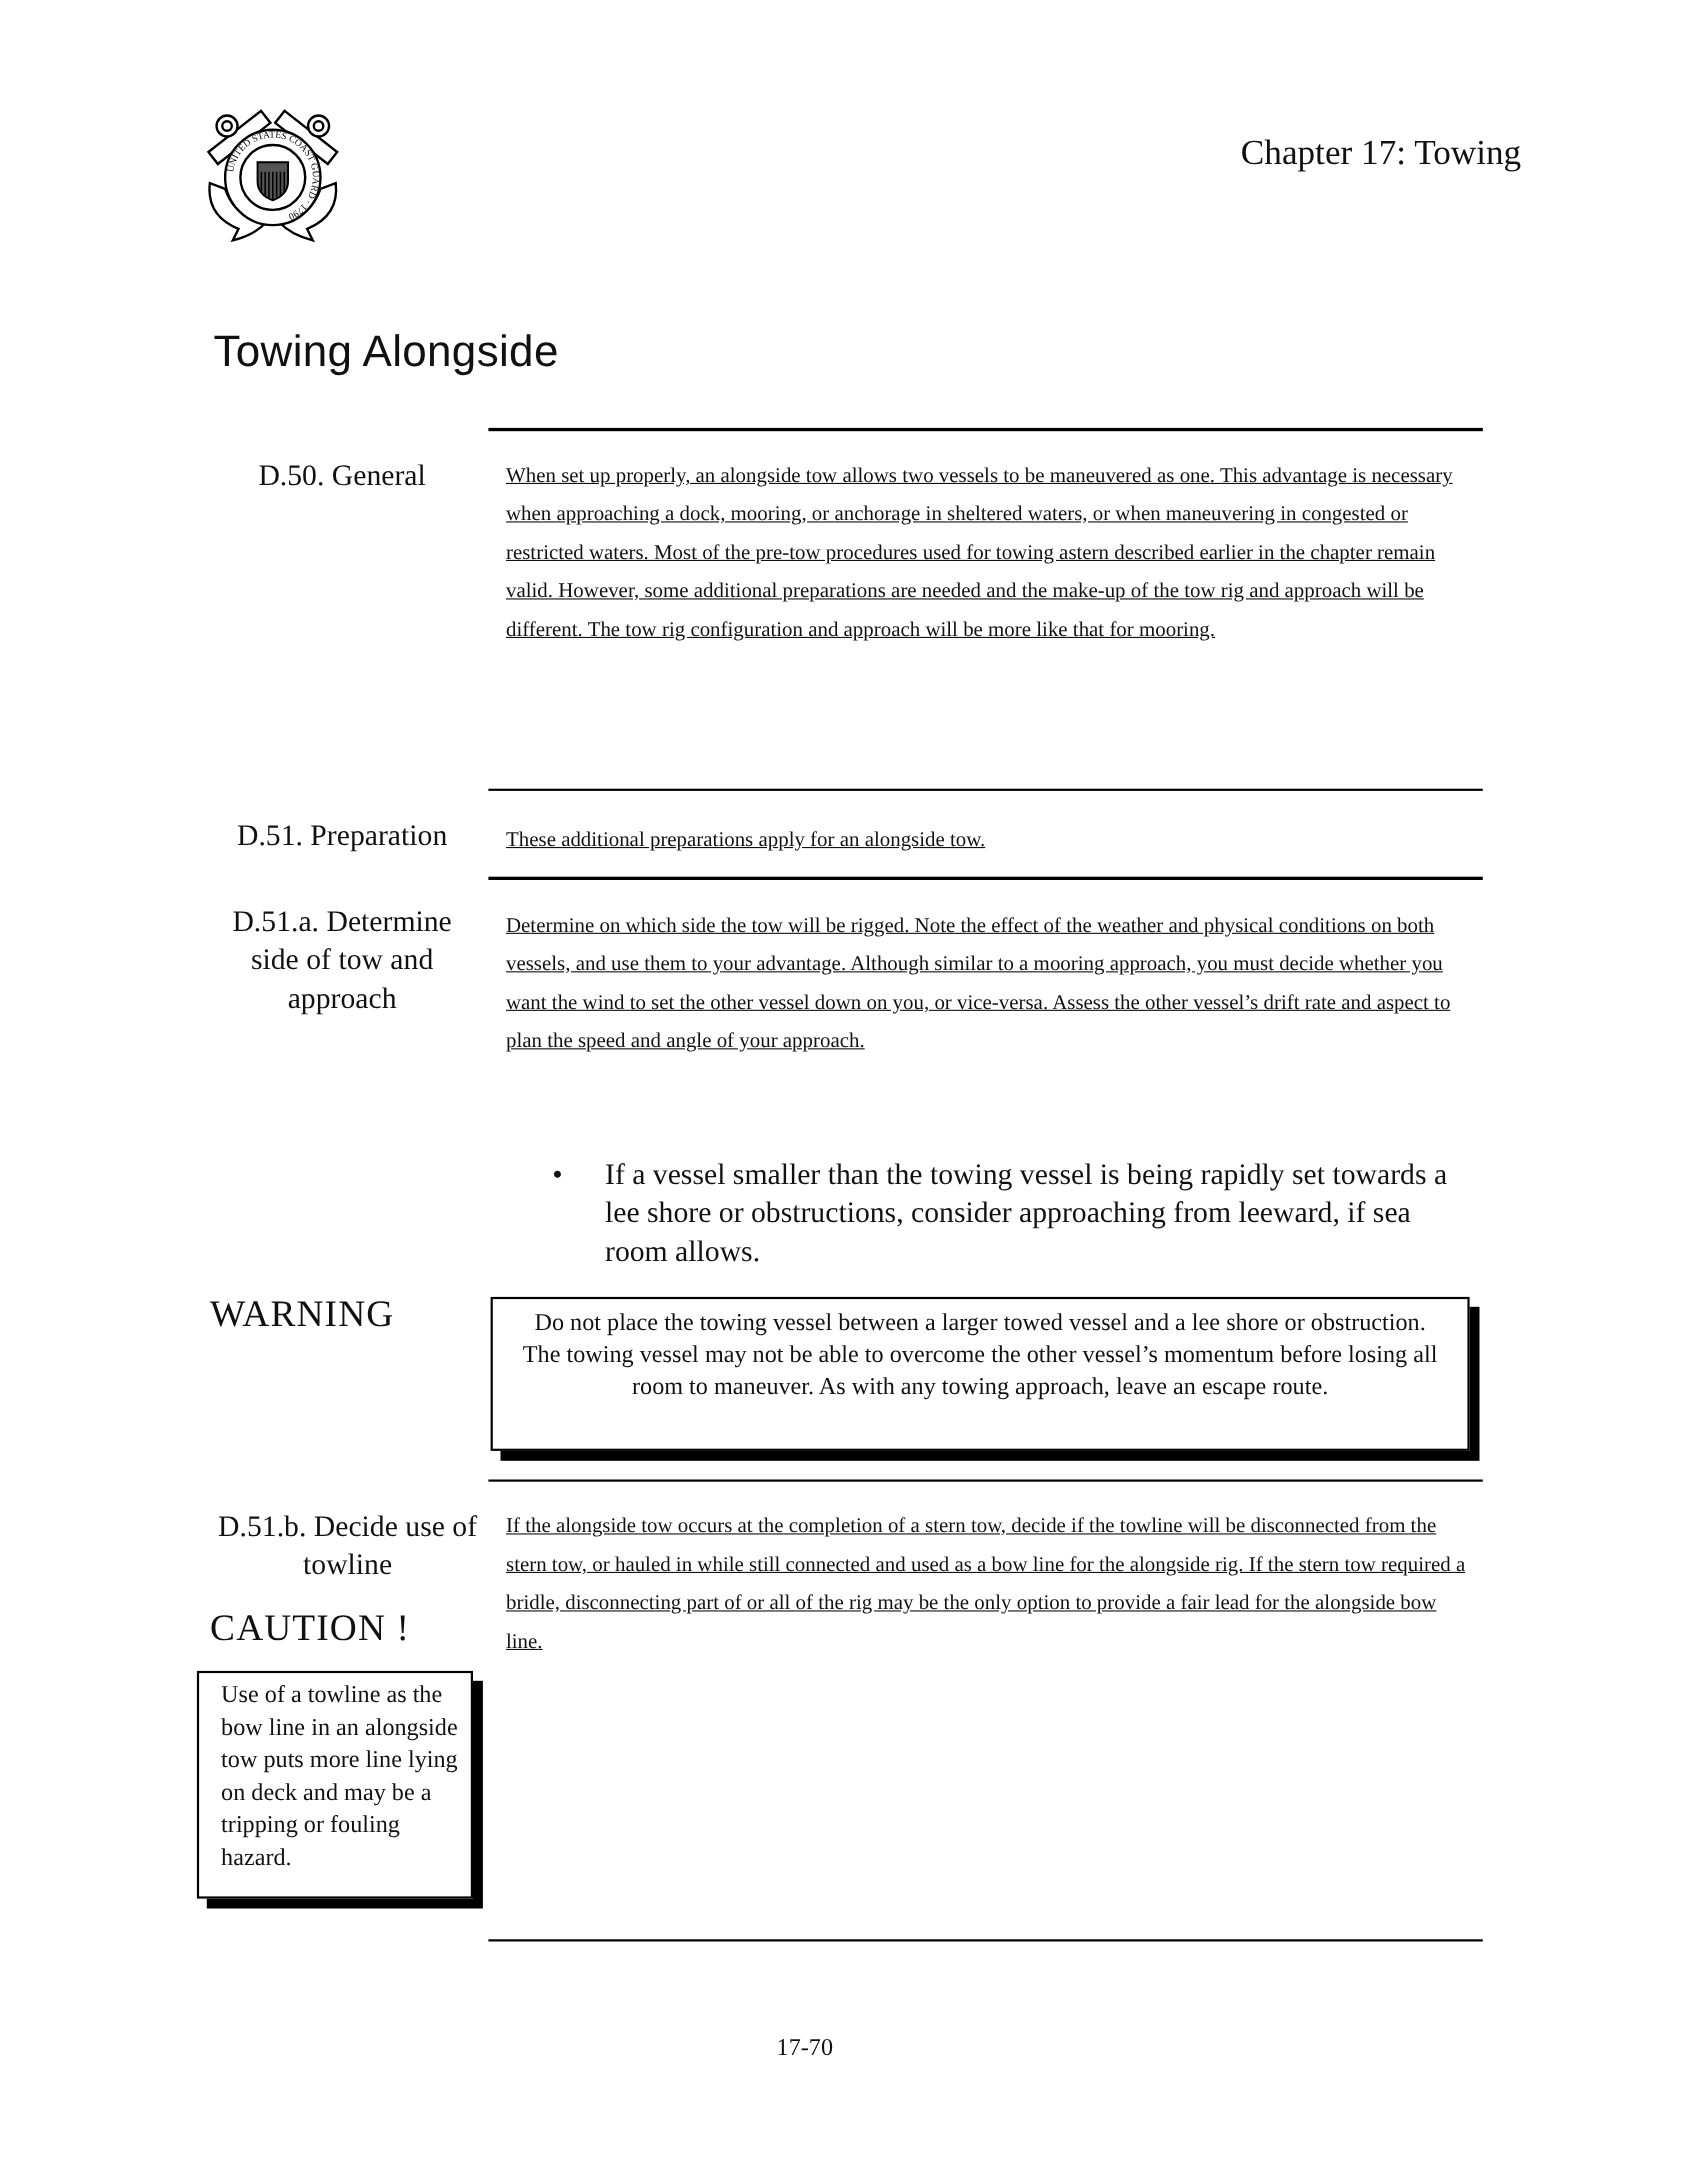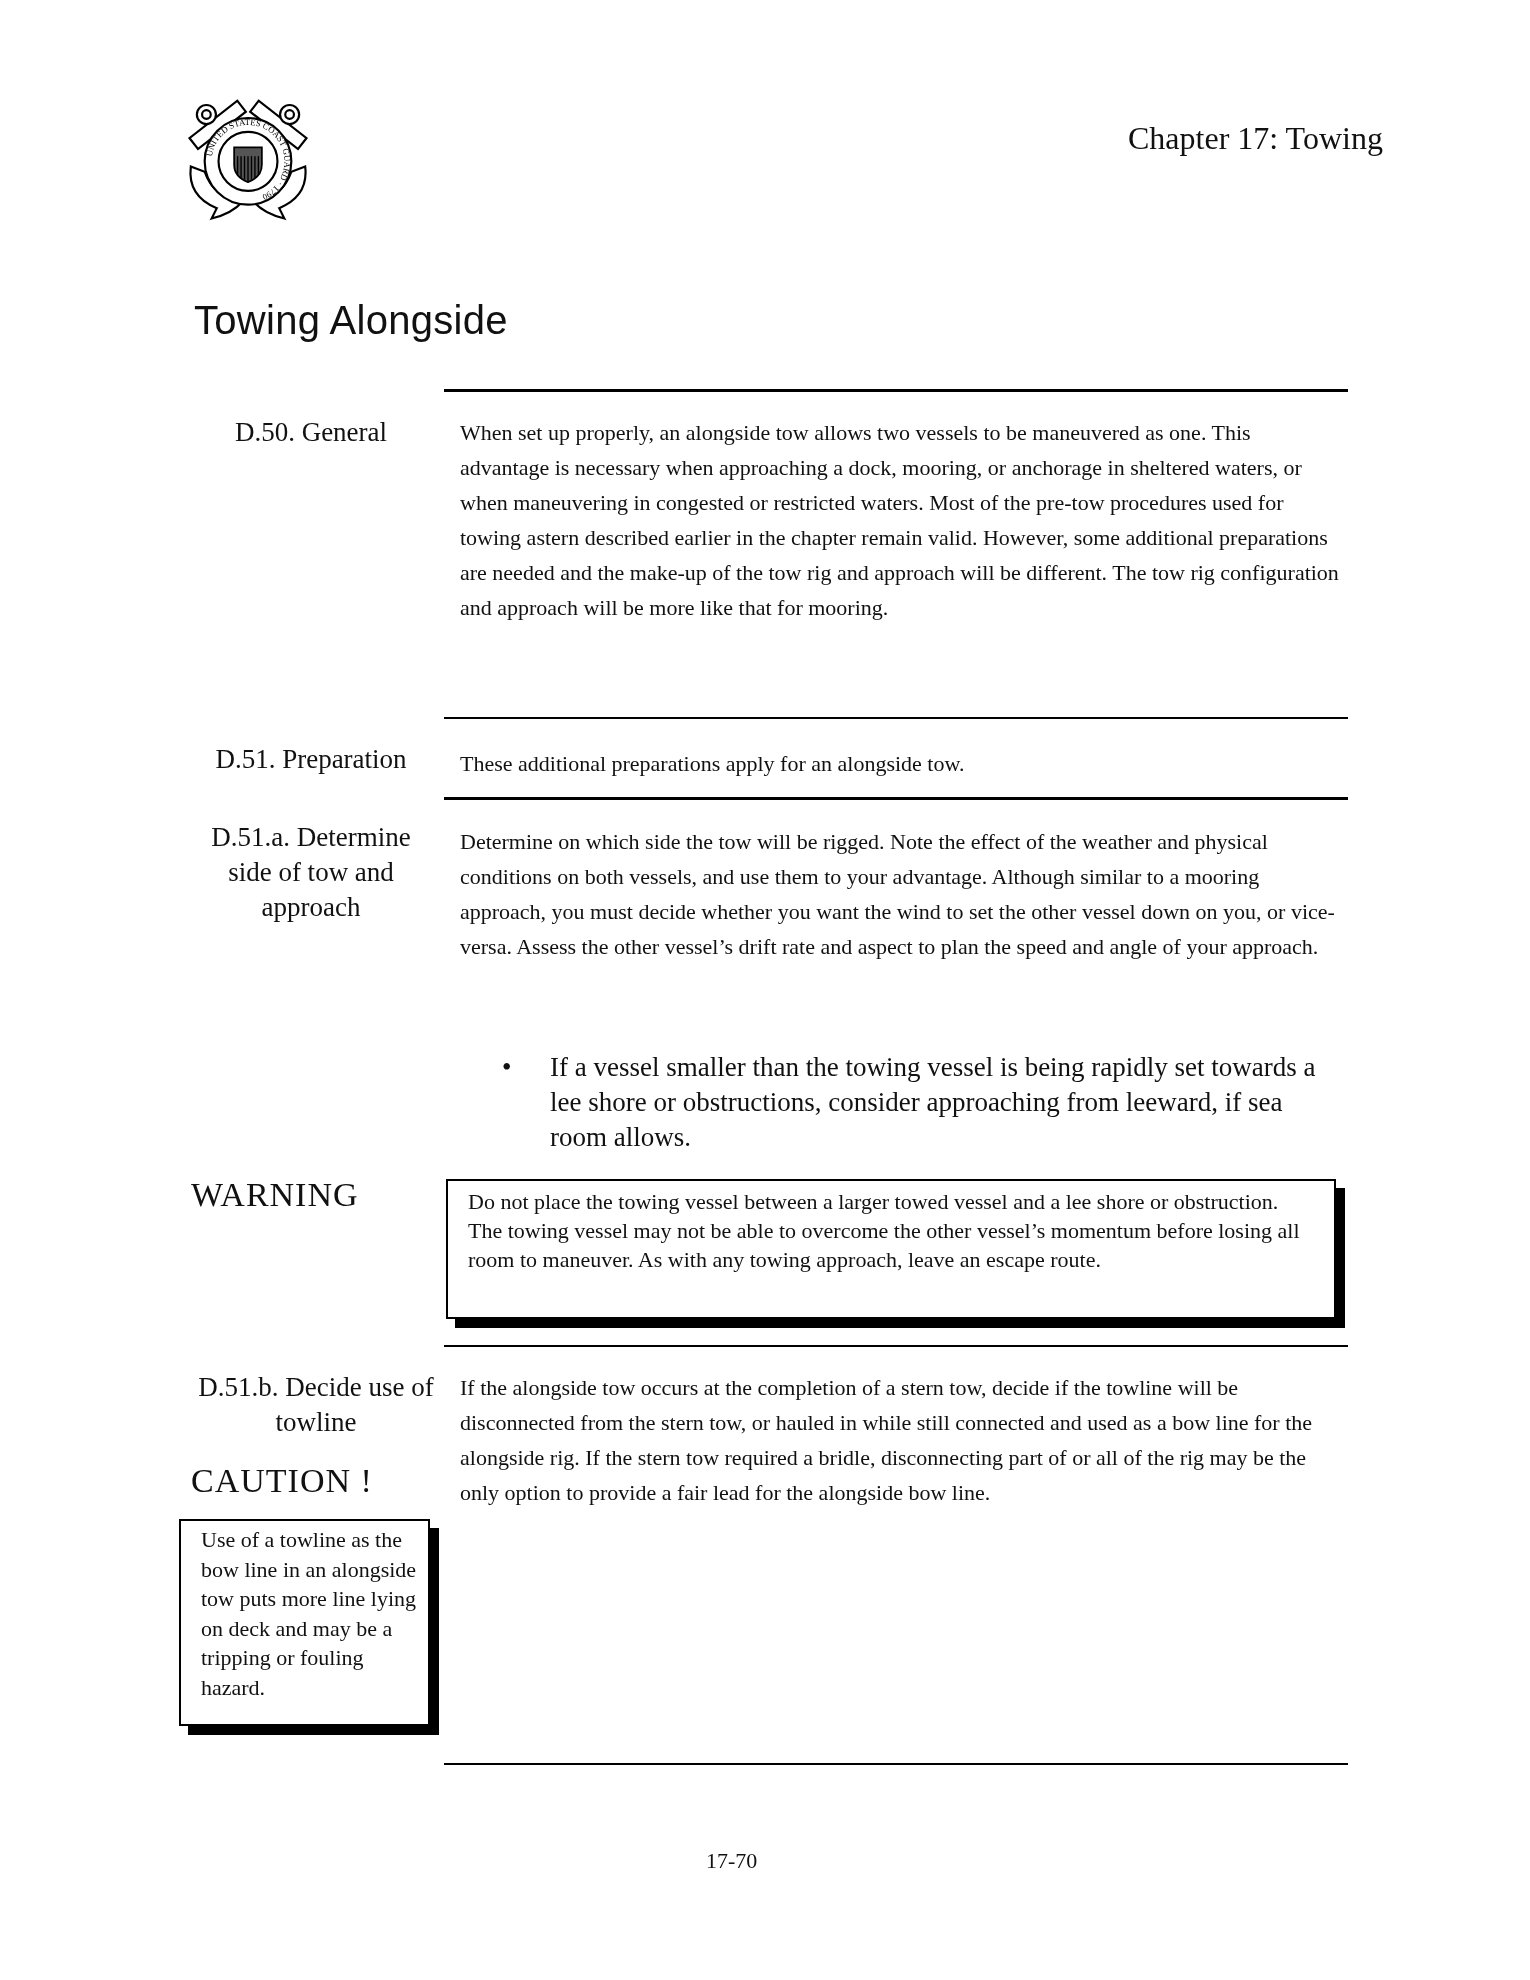--- a/index.html
+++ b/index.html
@@ -5,26 +5,26 @@
   html, body { margin:0; padding:0; background:#ffffff; }
   body { width:1530px; height:1980px; position:relative; overflow:hidden; color:#111; font-family:"Liberation Serif", serif; }
   .abs { position:absolute; }
   .logo { left:178px; top:92px; width:140px; height:130px; }
   .chapter { left:1128px; top:120px; font-size:32px; white-space:nowrap; }
   .title { left:194px; top:298px; font-family:"Liberation Sans", sans-serif; font-size:40px; font-weight:normal; letter-spacing:0.3px; margin:0; }
   .rule { position:absolute; left:444px; width:904px; background:#000; }
   .rule.thick { height:3px; }
   .rule.thin { height:2px; }
   .label { position:absolute; left:191px; width:240px; font-size:27px; line-height:35px;text-align:center; }
-  .body { position:absolute; left:460px; width:880px; font-size:22px; line-height:35px; }
+  .body { position:absolute; left:460px; width:880px; font-size:19px; line-height:35px;text-decoration:underline; }
   .bullet-row { position:absolute; left:500px; width:840px; font-size:27px; line-height:35px; display:flex; }
   .bullet-dot { width:48px; padding-left:2px; }
   .bullet-text { flex:1; }
   .notice-heading { position:absolute; left:191px; font-size:34px; letter-spacing:1px; }
-  .warn-box { position:absolute; left:446px; top:1179px; width:890px; height:140px; border:2px solid #000; background:#fff; box-shadow:9px 9px 0 #000; box-sizing:border-box; padding:6px 20px 0 20px; font-size:22px; line-height:29px; }
+  .warn-box { position:absolute; left:446px; top:1179px; width:890px; height:140px; border:2px solid #000; background:#fff; box-shadow:9px 9px 0 #000; box-sizing:border-box; padding:6px 20px 0 20px; font-size:22px; line-height:29px;text-align:center; }
   .caution-box { position:absolute; left:179px; top:1519px; width:251px; height:207px; border:2px solid #000; background:#fff; box-shadow:9px 9px 0 #000; box-sizing:border-box; padding:4px 6px 0 20px; font-size:22px; line-height:29.5px; overflow:visible; }
   .page-num { left:706px; top:1848px; font-size:22px; }
 </style>
 </head>
 <body>
 
 <div class="abs logo">
   <svg width="140" height="130" viewBox="0 0 160 150" xmlns="http://www.w3.org/2000/svg">
 
     <g fill="#fff" stroke="#000" stroke-width="2.5">

